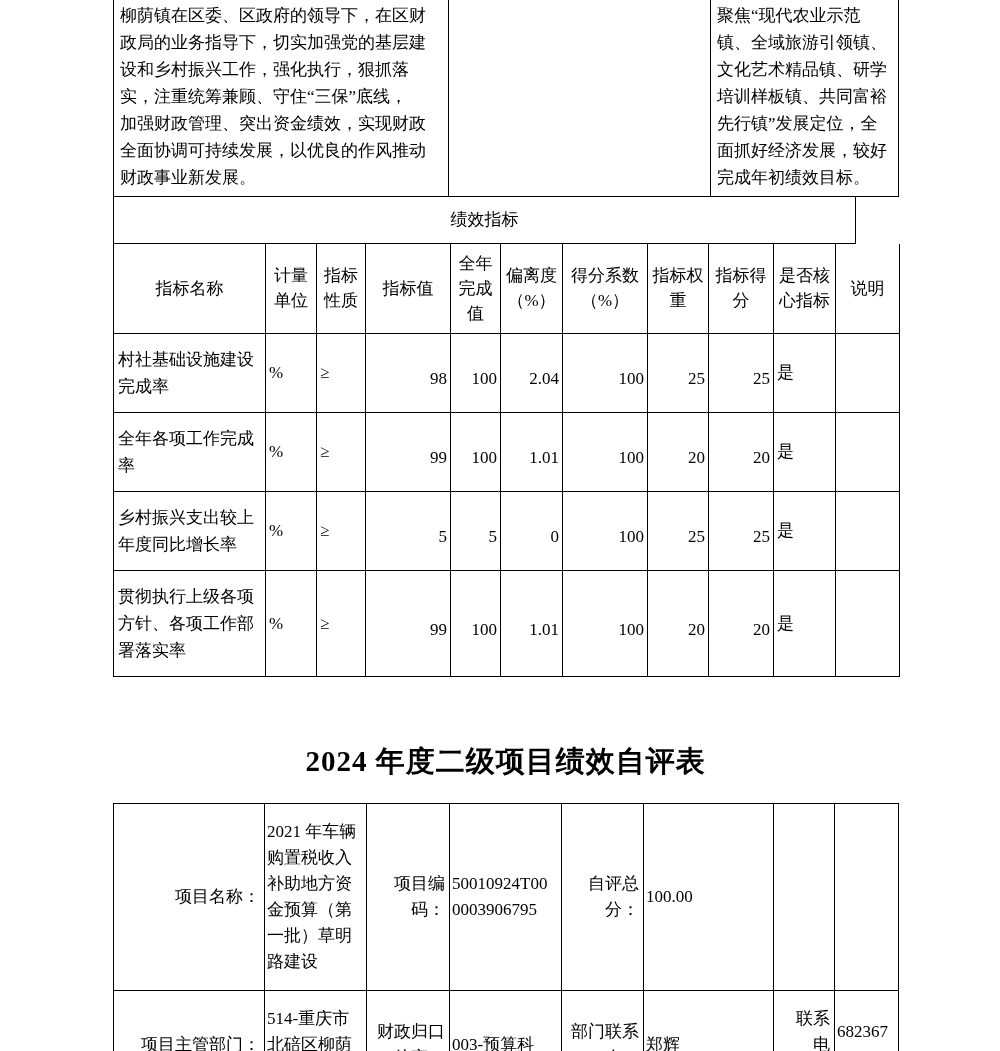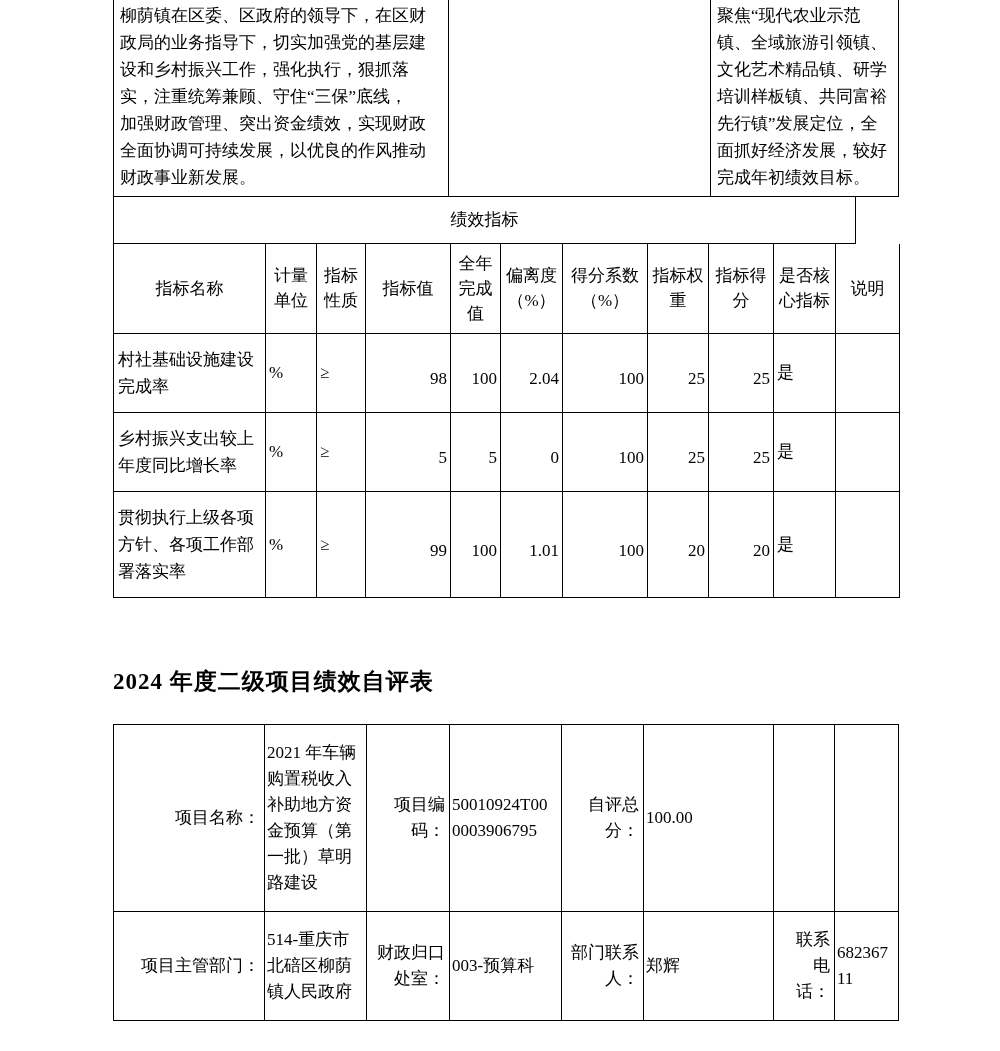--- a/index.html
+++ b/index.html
@@ -48,21 +48,22 @@
   .t-ind td { line-height: 27px; }
   .name { text-align: left; padding: 12px 4px; }
   .lft  { text-align: left; padding: 0 3px; white-space: normal; }
   .num  { text-align: right; padding: 12px 3px 0 0; white-space: normal; }
   
   .main-title {
     width: 785px;
     margin-top: 62px;
     height: 44px;
     line-height: 44px;
-    font-size: 23px;
+    text-align: center;
+    font-size: 29px;
     font-weight: bold;
     letter-spacing: 1px;
   }
   
   .t-proj { margin-top: 20px; }
   .t-proj td { line-height: 26px; }
   .status-cell { text-align: right; padding: 0 4px; }
   .lbl { text-align: right; padding: 0 4px; }
   .val { text-align: left; padding: 15px 2px; }
 </style>
@@ -149,20 +150,33 @@
       <td class="lft">≥</td>
       <td class="num">98</td>
       <td class="num">100</td>
       <td class="num">2.04</td>
       <td class="num">100</td>
       <td class="num">25</td>
       <td class="num">25</td>
       <td class="lft">是</td>
       <td class="lft"></td>
     </tr>
+    <tr style="height:57px">
+      <td class="name">全年各项工作完成率</td>
+      <td class="lft">%</td>
+      <td class="lft">≥</td>
+      <td class="num">99</td>
+      <td class="num">100</td>
+      <td class="num">1.01</td>
+      <td class="num">100</td>
+      <td class="num">20</td>
+      <td class="num">20</td>
+      <td class="lft">是</td>
+      <td class="lft"></td>
+    </tr>
     <tr style="height:59px">
       <td class="name">乡村振兴支出较上年度同比增长率</td>
       <td class="lft">%</td>
       <td class="lft">≥</td>
       <td class="num">5</td>
       <td class="num">5</td>
       <td class="num">0</td>
       <td class="num">100</td>
       <td class="num">25</td>
       <td class="num">25</td>

